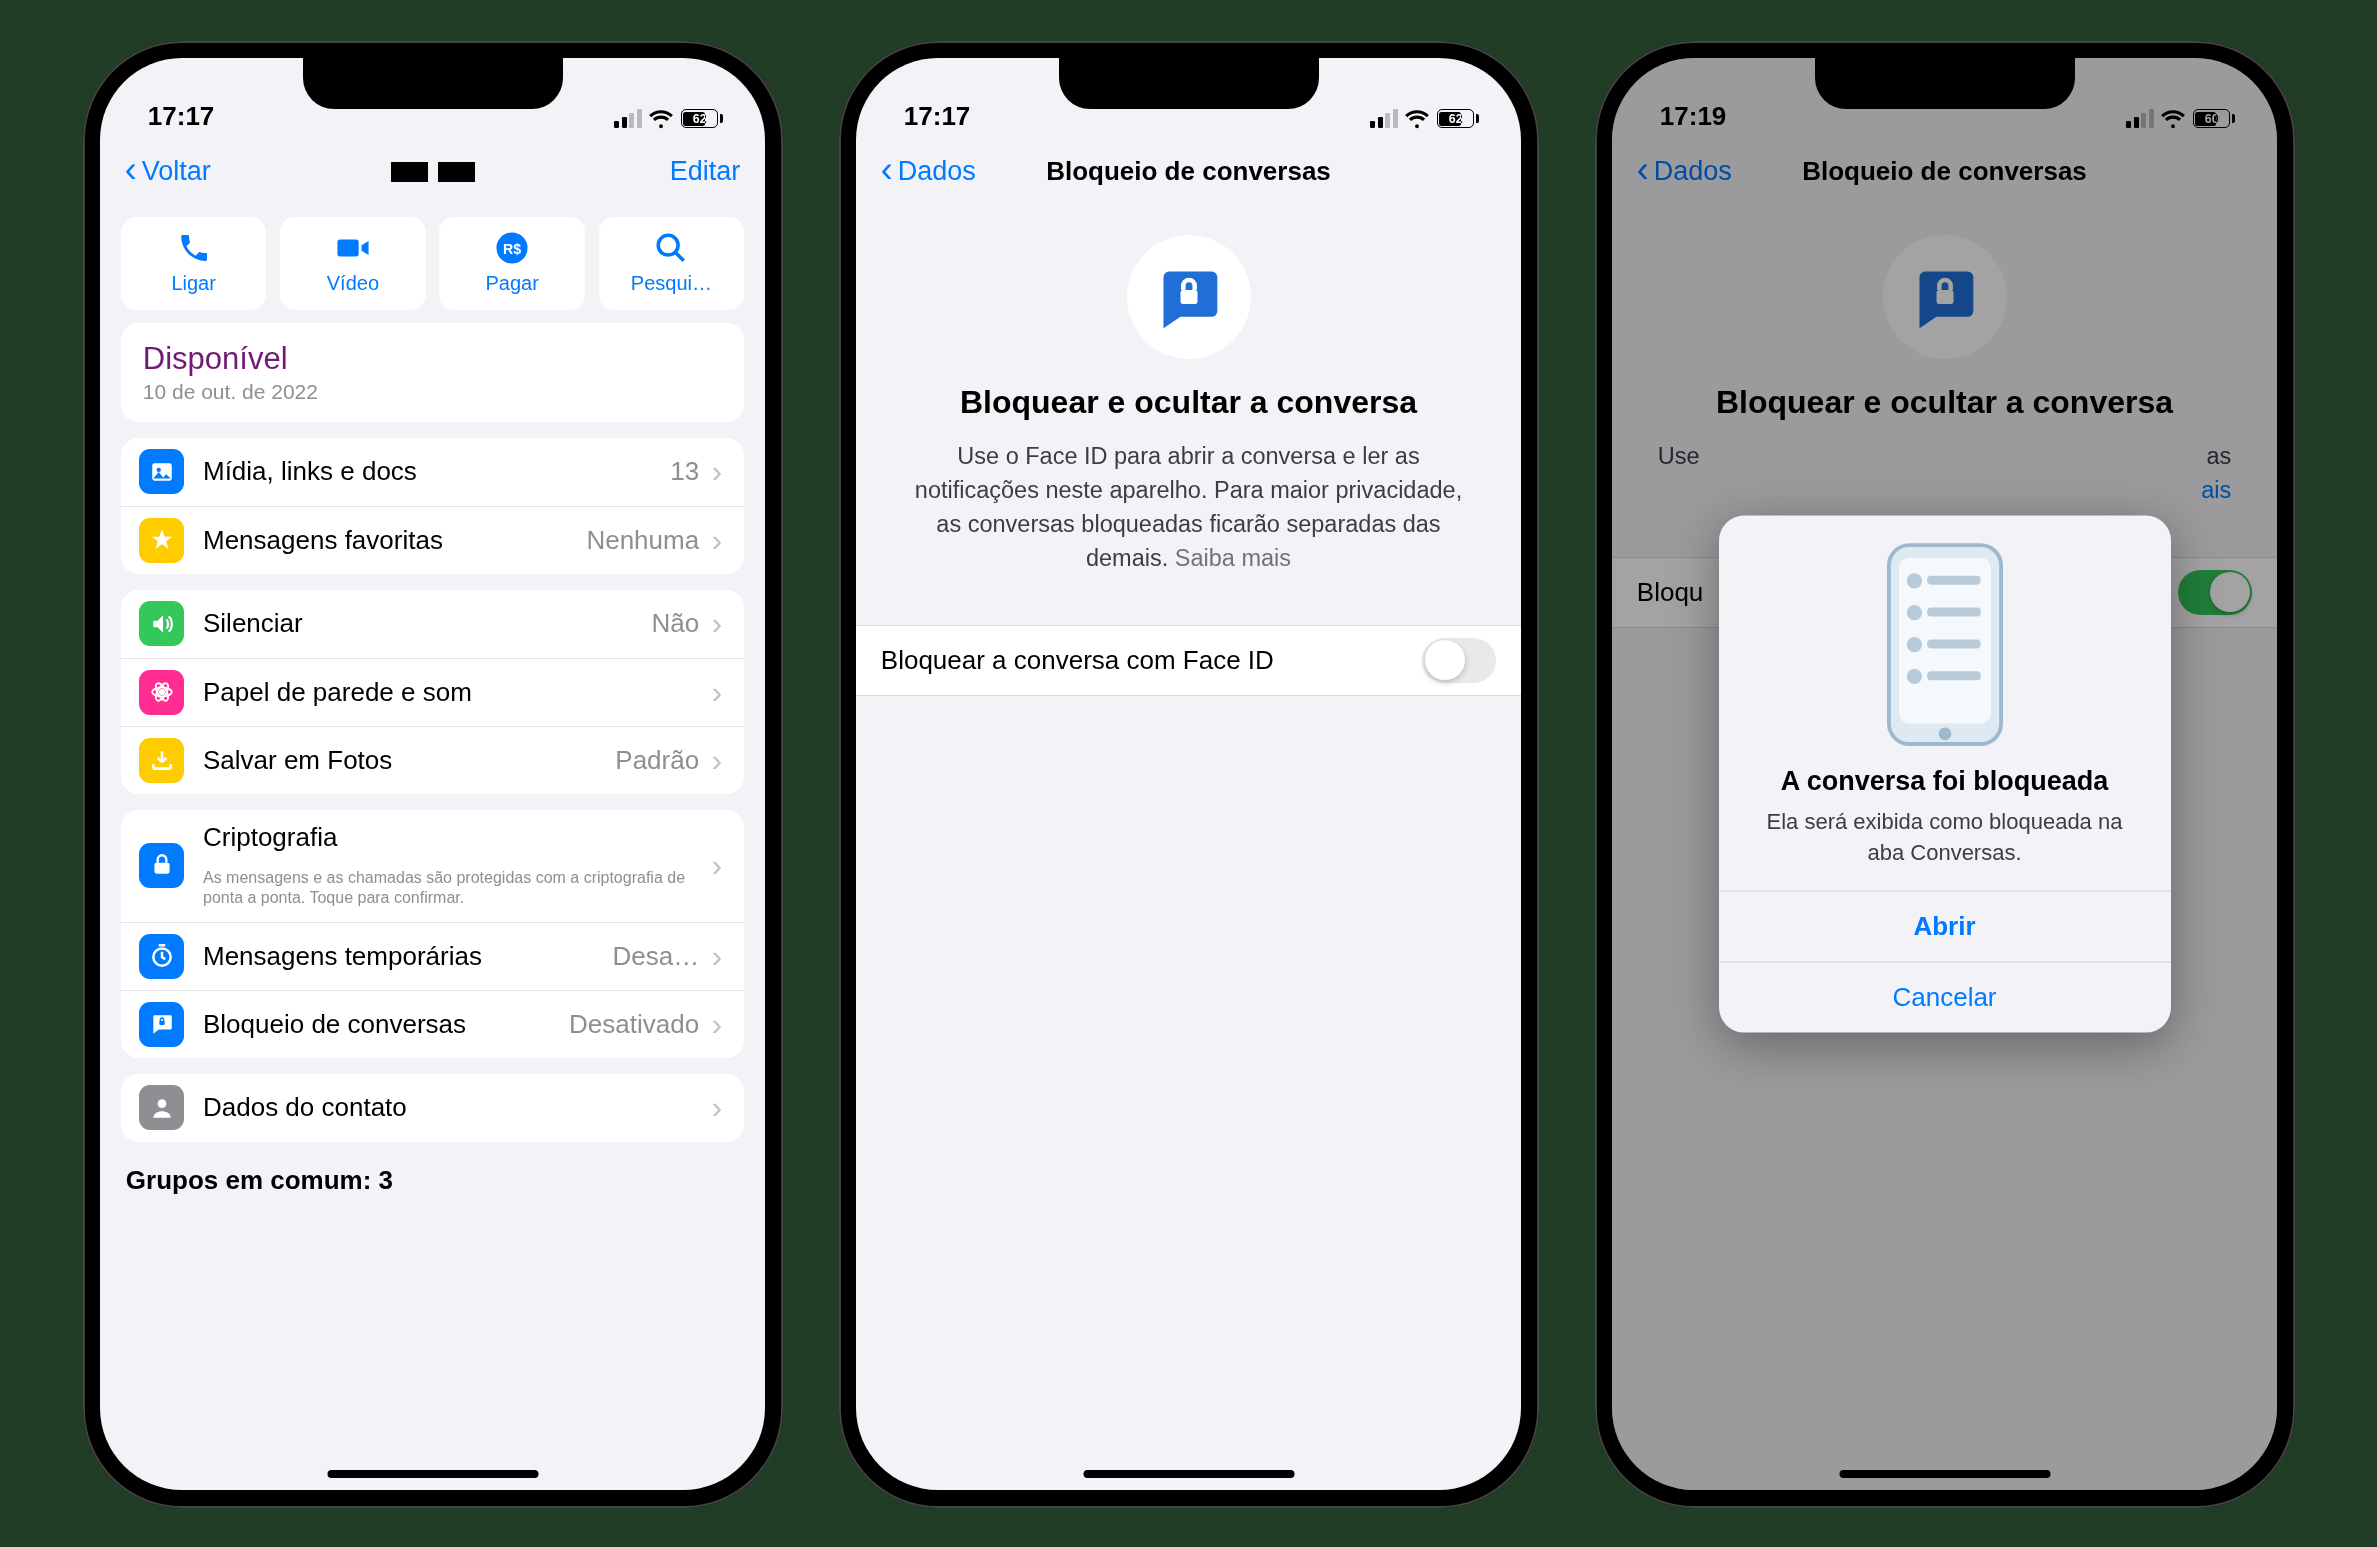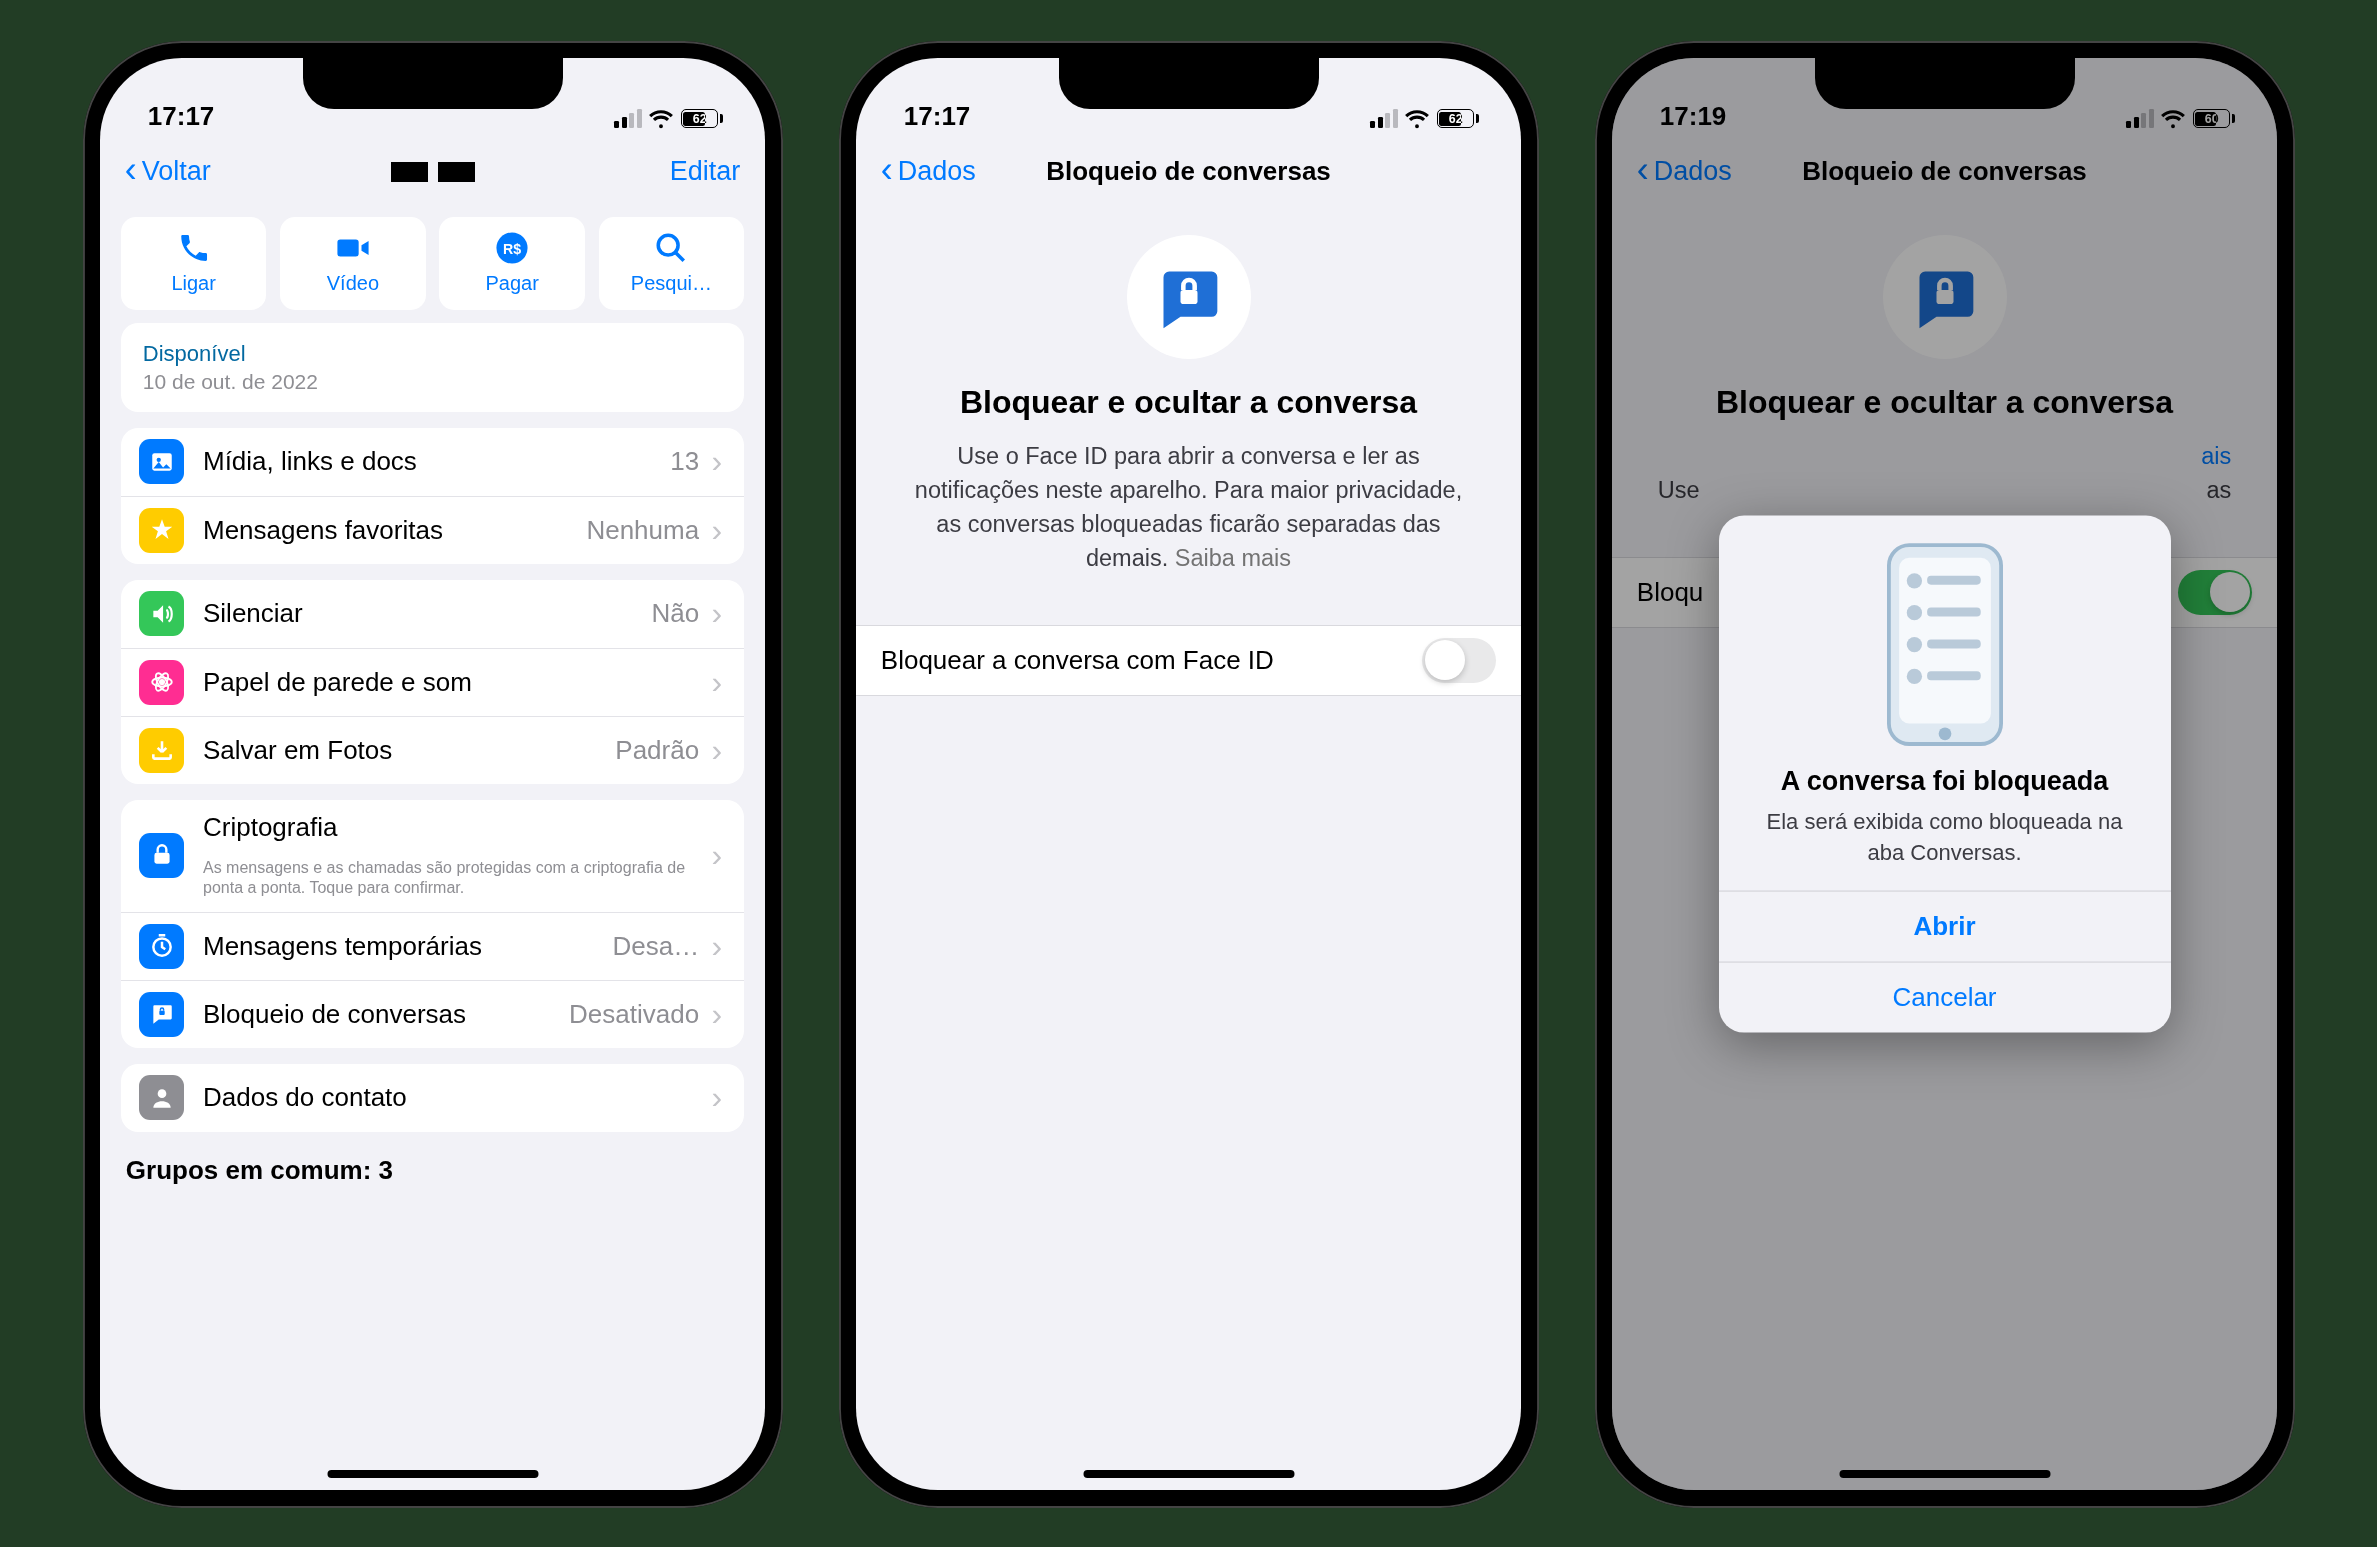--- a/index.html
+++ b/index.html
@@ -93,21 +93,21 @@
   .action-row{ display:flex; gap:13.6px; margin-top:11px;}
   .action-btn{
     flex:1; background:#fff; border-radius:15px; height:93px;
     display:flex; flex-direction:column; align-items:center; justify-content:center; gap:7.4px;
     color:#007aff;
   }
   .action-btn .label{ font-size:20px;}
   .action-btn svg{ width:34px; height:34px;}
 
   .plain-card{background:#fff;border-radius:17.3px;margin-top:13.6px;padding:17.3px 22px}
-  .plain-card .big{font-size:22px;color:#0369a1;margin-bottom:3.7px}
+  .plain-card .big{font-size:31px;color:#701a75;margin-bottom:3.7px}
   .plain-card .sub{font-size:21px;color:#8e8e93}
 
   .section-title{font-size:26px;font-weight:700;color:#000;margin:23.5px 5px 0 5px}
 
   
   .hero{ text-align:center; padding:18.6px 25px 0 25px;}
   .hero-icon{
     width:124px;height:124px;border-radius:62px;background:#fff;margin:11px auto 25px auto;
     display:flex;align-items:center;justify-content:center;
   }
@@ -441,25 +441,25 @@
     <div class="content">
       <div class="hero">
         <div class="hero-icon">
           <svg width="68" height="68" viewBox="0 0 24 24" fill="#1f6fd6">
               <path d="M4 3h16a2 2 0 0 1 2 2v12a2 2 0 0 1-2 2H9l-6 4V5a2 2 0 0 1 2-2z"></path>
               <rect x="9" y="9.5" width="6" height="5" rx="1" fill="#fff"></rect>
               <path d="M10 9.5V8a2 2 0 0 1 4 0v1.5" fill="none" stroke="#fff" stroke-width="1.6"></path>
             </svg>
         </div>
         <h2>Bloquear e ocultar a conversa</h2>
-        <p style="text-align:right;color:#007aff">ais</p>
         <p style="display:flex;justify-content:space-between">
             <span>Use</span>
             <span>as</span>
           </p>
+        <p style="text-align:right;color:#007aff">ais</p>
       </div>
       <div class="setting-row">
         <span>Bloqu</span>
         <div class="toggle on">
             <div class="knob"></div>
           </div>
       </div>
     </div>
 
     <div class="modal">

